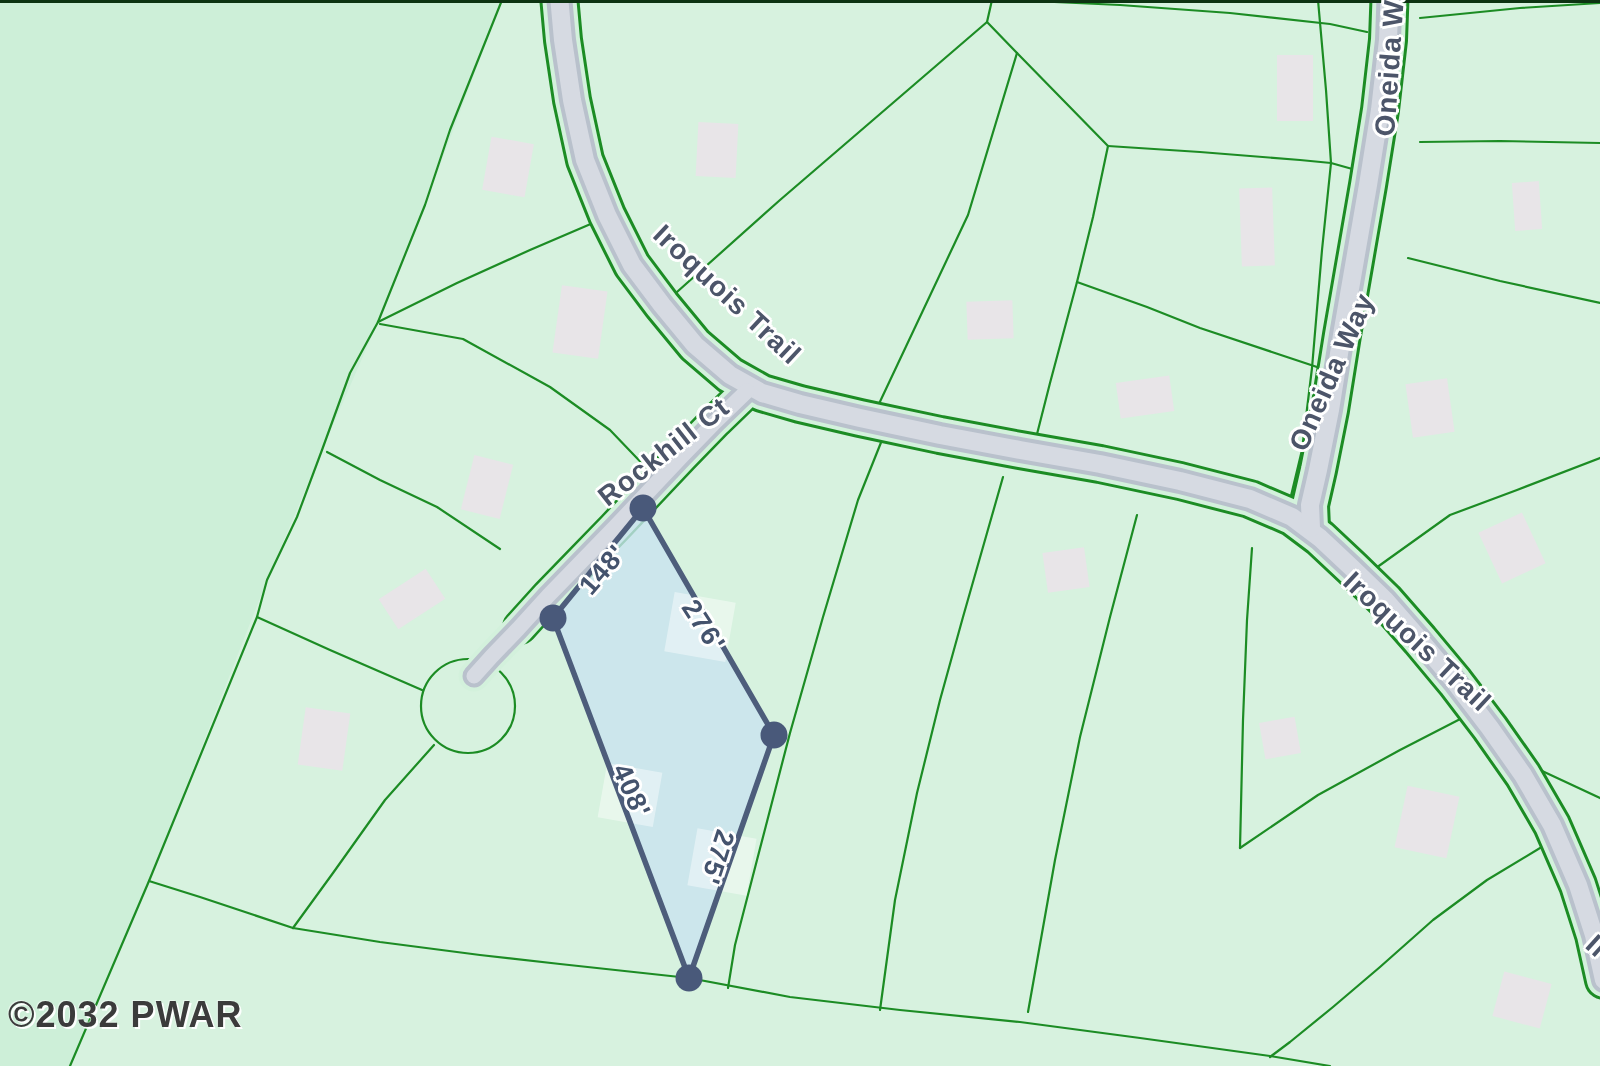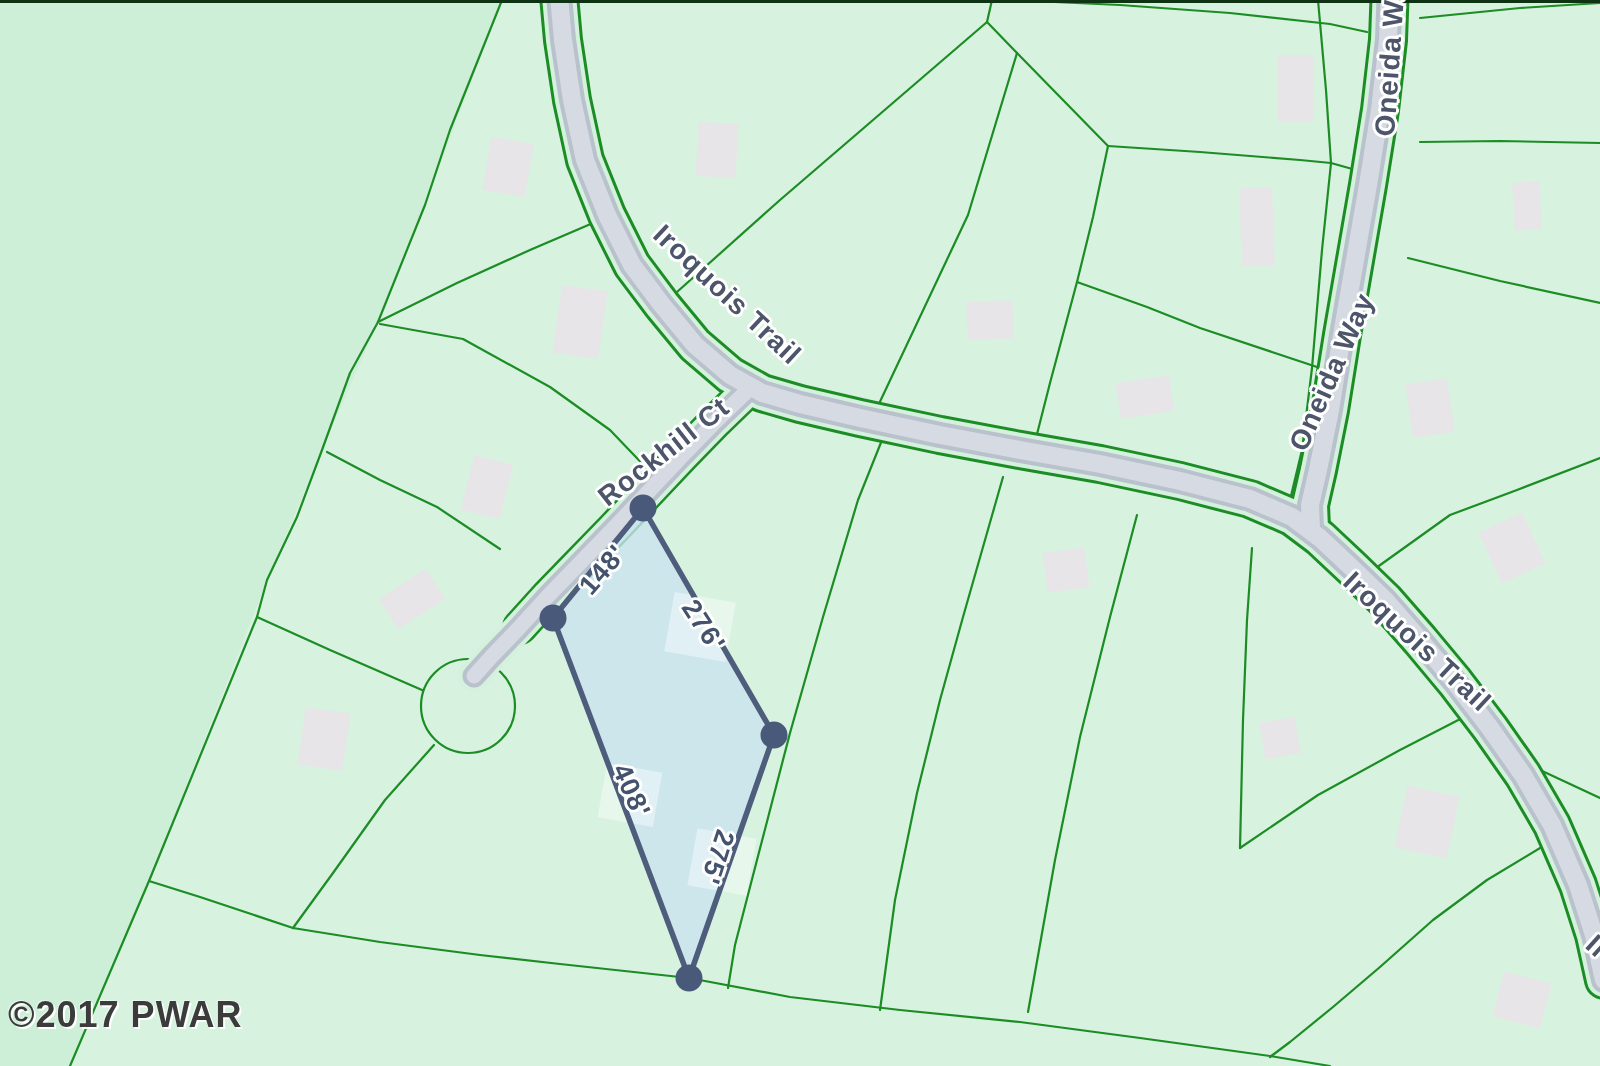--- a/index.html
+++ b/index.html
@@ -100,14 +100,14 @@
       <div class="map-label road-label" style="left: 664px; top: 452px; transform: translate(-50%, -50%) rotate(-38deg);">Rockhill Ct</div>
       <div class="map-label road-label" style="left: 1417px; top: 642px; transform: translate(-50%, -50%) rotate(43deg);">Iroquois Trail</div>
       <div class="map-label road-label" style="left: 1332px; top: 372px; transform: translate(-50%, -50%) rotate(-66deg);">Oneida Way</div>
       <div class="map-label road-label" style="left: 1391px; top: 52px; transform: translate(-50%, -50%) rotate(-86deg);">Oneida Way</div>
       <div class="map-label road-label" style="left: 1634px; top: 980px; transform: translate(-50%, -50%) rotate(42deg);">Iroquois</div>
       <div class="map-label dim-label" style="left: 603px; top: 570px; transform: translate(-50%, -50%) rotate(-49deg);">148'</div>
       <div class="map-label dim-label" style="left: 703px; top: 626px; transform: translate(-50%, -50%) rotate(57deg);">276'</div>
       <div class="map-label dim-label" style="left: 631px; top: 791px; transform: translate(-50%, -50%) rotate(66deg);">408'</div>
       <div class="map-label dim-label" style="left: 717px; top: 857px; transform: translate(-50%, -50%) rotate(108deg);">275'</div>
     </div>
-  <div class="watermark">©2017 PWAR</div>
+  <div class="watermark">©2032 PWAR</div>
 </div>
 
 </body></html>

